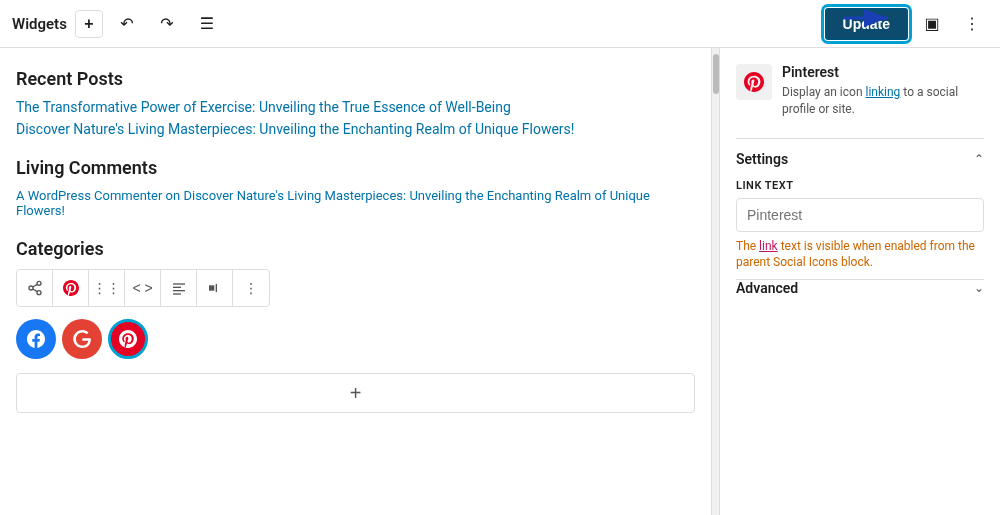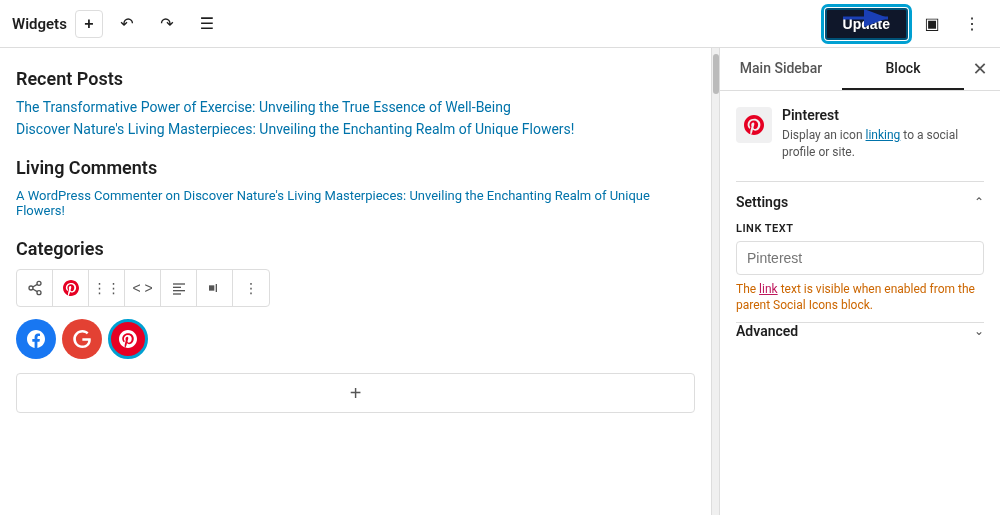--- a/index.html
+++ b/index.html
@@ -19,21 +19,21 @@
       cursor: pointer; border-radius: 4px; display: flex; align-items: center; justify-content: center;
       color: #1e1e1e; font-size: 16px;
     }
     .plus-btn {
       width: 28px; height: 28px; border: 1px solid #ddd; background: transparent;
       cursor: pointer; border-radius: 4px; display: flex; align-items: center; justify-content: center;
       color: #1e1e1e; font-size: 16px; font-weight: bold;
     }
     .top-bar-right { display: flex; align-items: center; gap: 8px; }
     .update-btn {
-      background: #0f172a; color: #fff; border: 2px solid #005177;
+      background: #0c4a6e; color: #fff; border: 2px solid #005177;
       padding: 6px 16px; border-radius: 3px; font-size: 14px; font-weight: 600;
       cursor: pointer; outline: 3px solid #00a0d2; outline-offset: 1px;
     }
 
     
     .main-layout { display: flex; flex: 1; overflow: hidden; }
 
     
     .content-area {
       flex: 1; background: #fff; overflow-y: auto;
@@ -264,25 +264,20 @@
         </div>
       </div>
 
       <div class="scroll-indicator">
         <div class="scroll-thumb"></div>
       </div>
     </div>
 
     <div class="right-panel">
 
-      <div class="panel-tabs">
-        <div class="panel-tab">Main Sidebar</div>
-        <div class="panel-tab active">Block</div>
-        <button class="panel-close">✕</button>
-      </div>
 
       <div class="panel-body">
 
         <div class="block-info">
           <div class="block-icon">
             <svg width="20" height="20" viewBox="0 0 24 24" fill="#e60023">
                 <path d="M12 0C5.373 0 0 5.373 0 12c0 5.084 3.163 9.426 7.627 11.174-.105-.949-.2-2.405.042-3.441.218-.937 1.407-5.965 1.407-5.965s-.359-.719-.359-1.782c0-1.668.967-2.914 2.171-2.914 1.023 0 1.518.769 1.518 1.69 0 1.029-.655 2.568-.994 3.995-.283 1.194.599 2.169 1.777 2.169 2.133 0 3.772-2.249 3.772-5.495 0-2.873-2.064-4.882-5.012-4.882-3.414 0-5.418 2.561-5.418 5.207 0 1.031.397 2.138.893 2.738a.36.36 0 0 1 .083.345l-.333 1.36c-.053.22-.174.267-.402.161-1.499-.698-2.436-2.889-2.436-4.649 0-3.785 2.75-7.262 7.929-7.262 4.163 0 7.398 2.967 7.398 6.931 0 4.136-2.607 7.464-6.227 7.464-1.216 0-2.359-.632-2.75-1.378l-.748 2.853c-.271 1.043-1.002 2.35-1.492 3.146C9.57 23.812 10.763 24 12 24c6.627 0 12-5.373 12-12S18.627 0 12 0z"></path>
               </svg>
           </div>
           <div>

